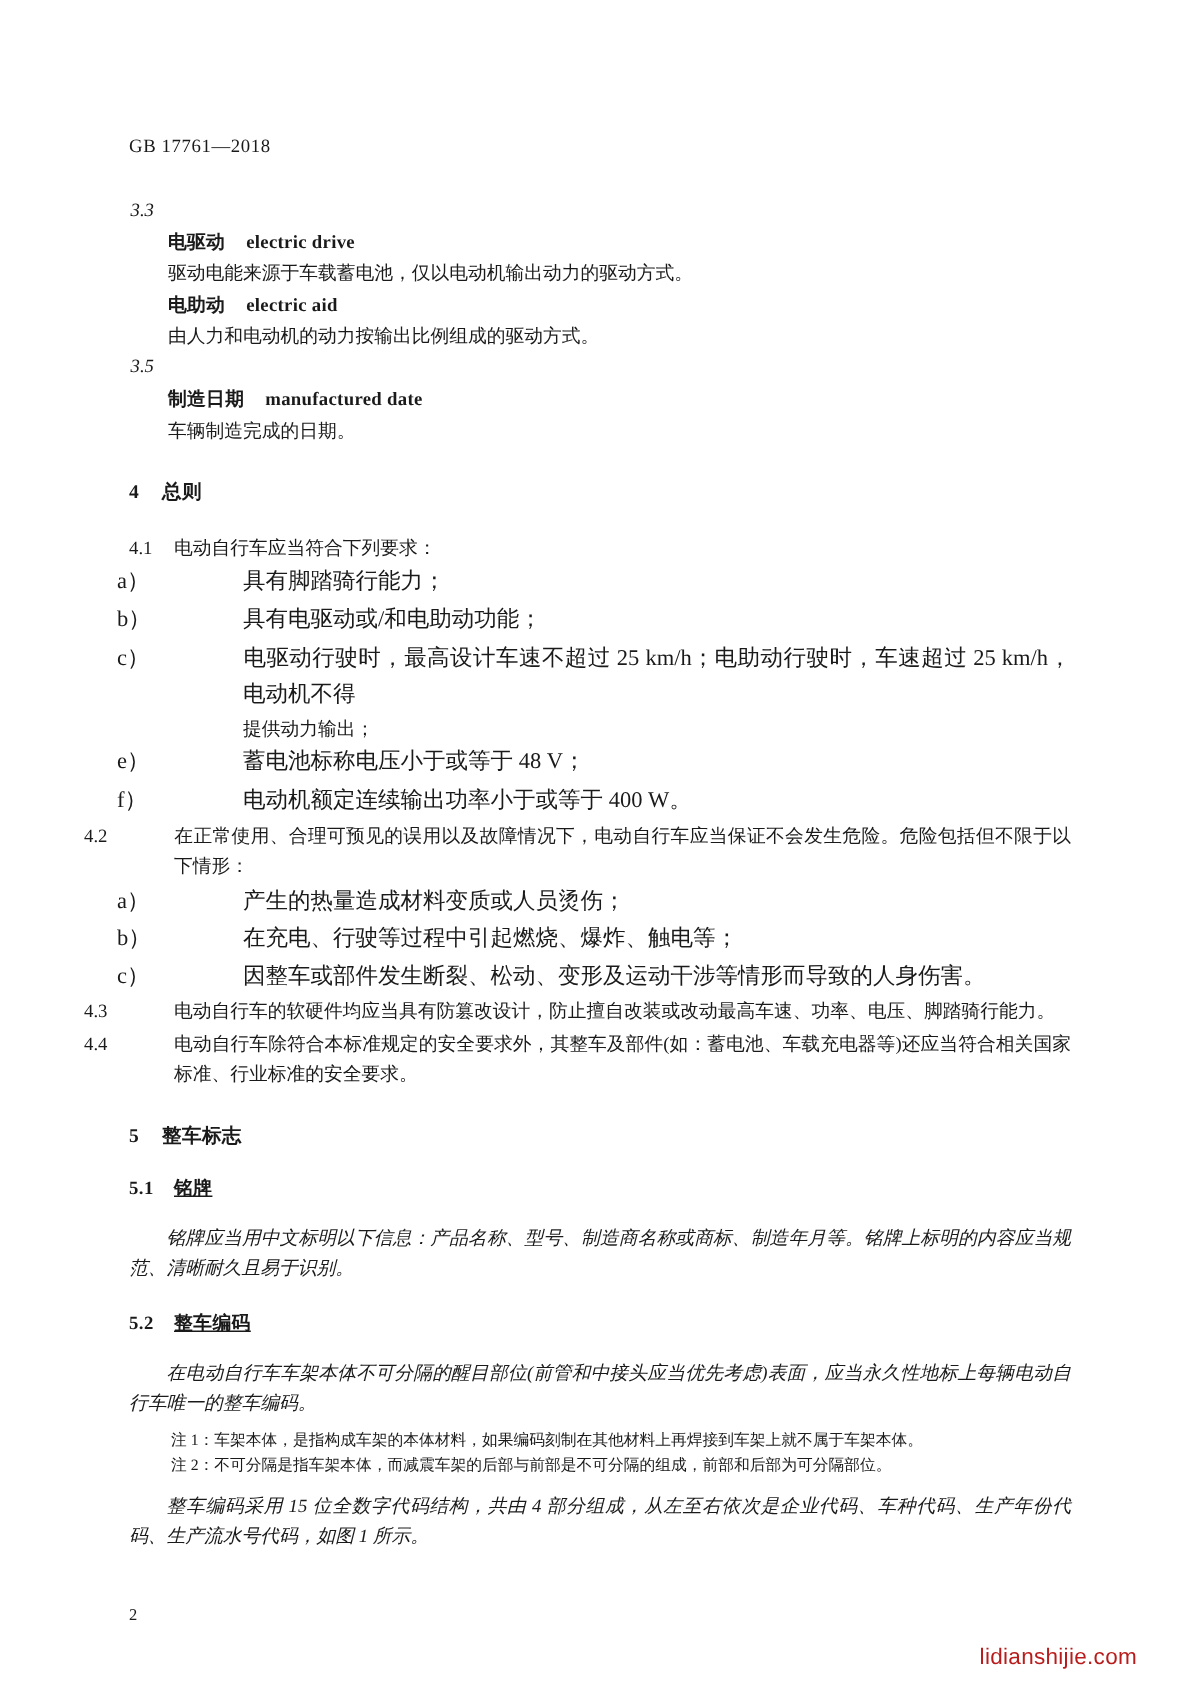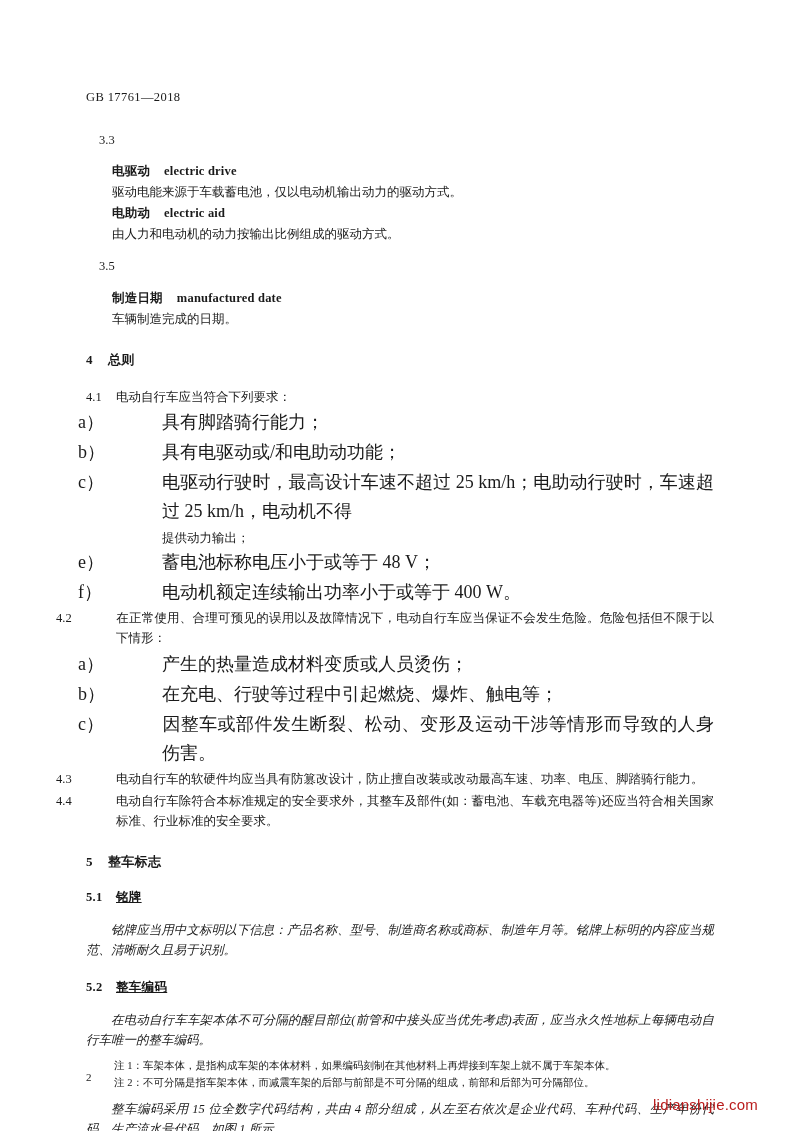--- a/index.html
+++ b/index.html
@@ -24,22 +24,23 @@
     padding: 90px 86px 40px 86px;
   }
   .header {
     font-size: 12.5px;
     letter-spacing: 0.4px;
     margin-bottom: 26px;
     font-family: "Liberation Serif", serif;
   }
   .num-line {
     font-size: 12.5px;
-    margin: 13px;
+    margin: 1px;
     line-height: 1.55;
+    font-style: italic;
   }
   .term-line {
     font-size: 12.5px;
     margin: 3px 0 2px 26px;
     font-weight: bold;
     letter-spacing: 0.2px;
   }
   .term-line .en {
     font-weight: bold;
     padding-left: 14px;
@@ -83,21 +84,21 @@
   }
   .para.indent-hang {
     padding-left: 30px;
     text-indent: -30px;
   }
   .para.body-indent {
     text-indent: 25px;
     font-style: italic;
   }
   .list-item {
-    font-size: 18px;
+    font-size: 15px;
     line-height: 1.62;
     margin: 0 0 1px 0;
     padding-left: 76px;
     text-indent: -42px;
     text-align: justify;
     font-family: Liberation Serif, serif;
   }
   .list-item .lbl {
     display: inline-block;
     width: 42px;

